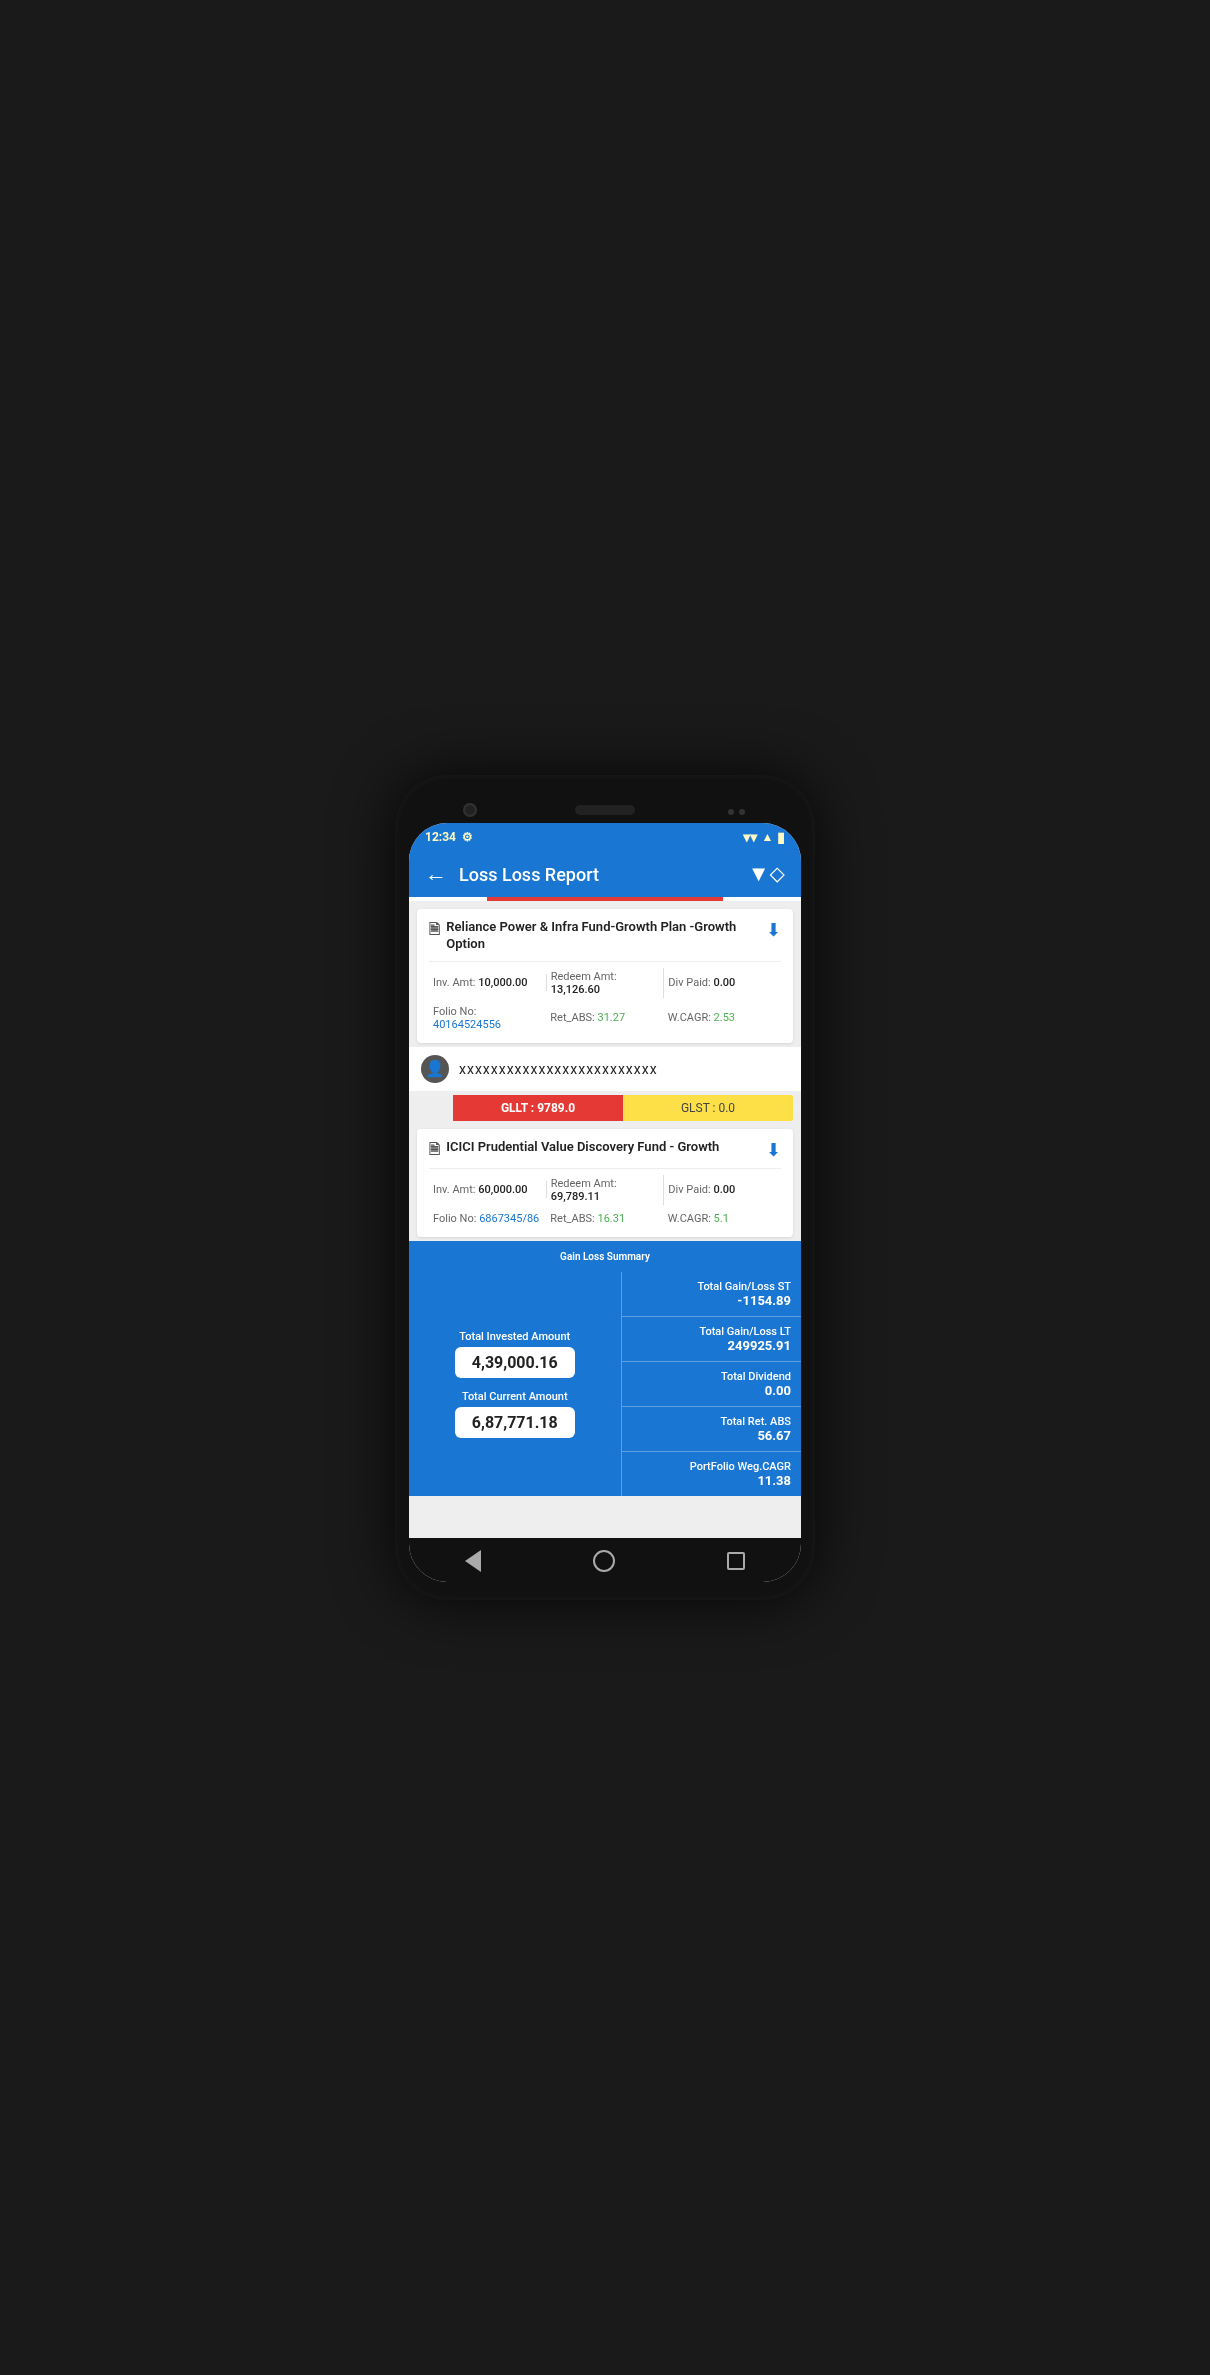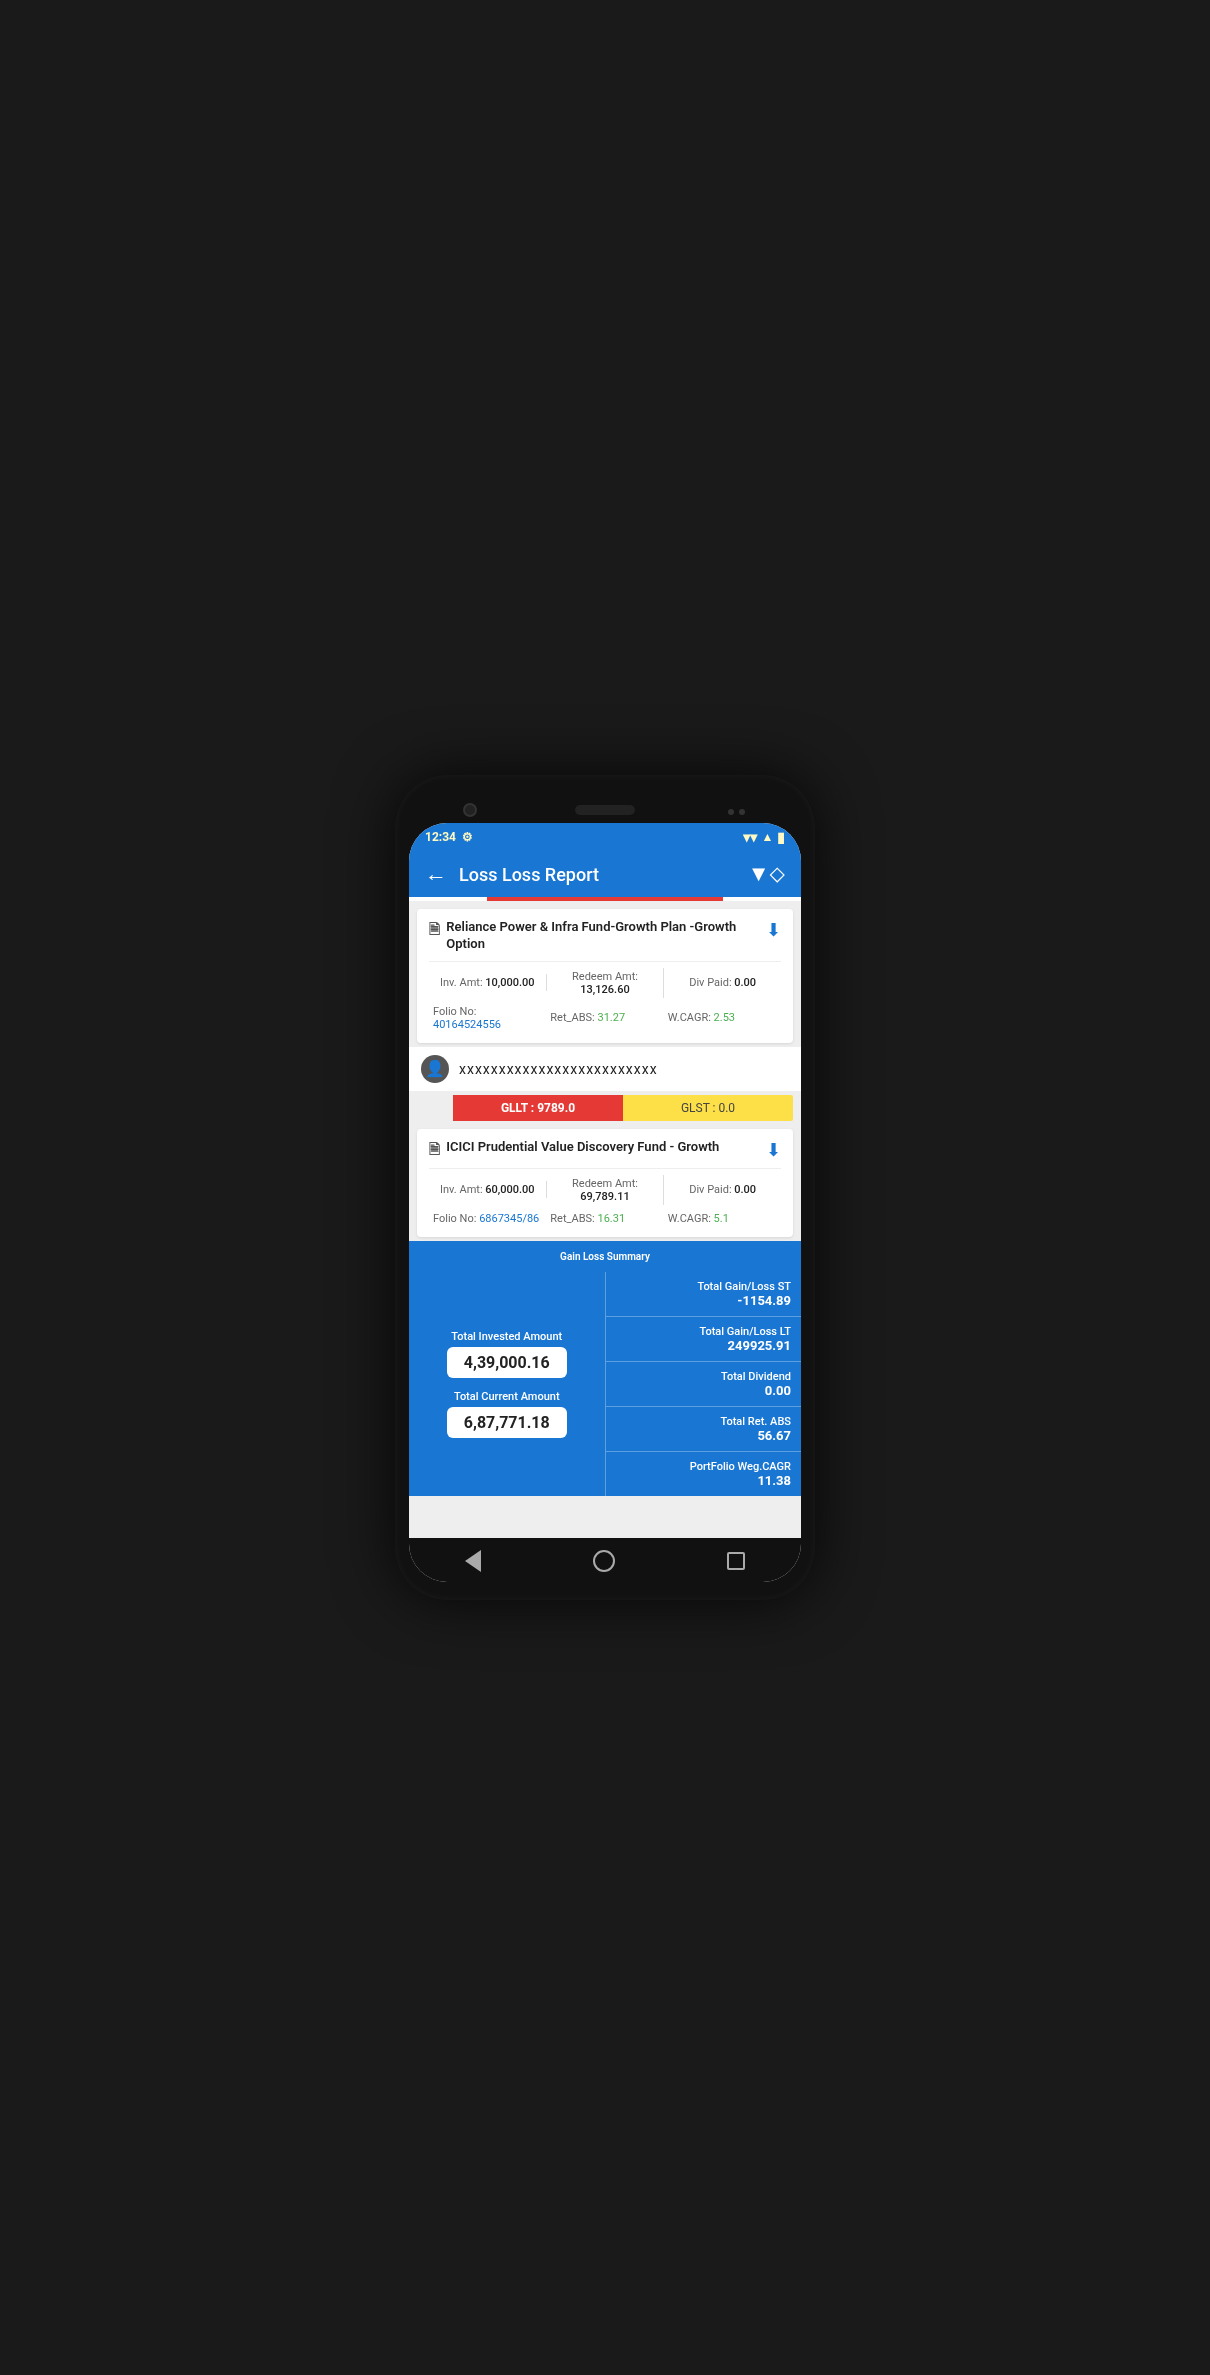--- a/index.html
+++ b/index.html
@@ -153,21 +153,20 @@
       align-items: center;
       font-size: 11px;
       color: #444;
       border-top: 1px solid #eee;
       padding-top: 6px;
       gap: 0;
     }
     .detail-item {
       flex: 1;
       padding: 2px 4px;
-      text-align: center;
     }
     .detail-item:not(:last-child) {
       border-right: 1px solid #ddd;
     }
     .detail-label { color: #666; }
     .detail-value { color: #222; font-weight: 500; }
     .folio-row {
       display: flex;
       align-items: center;
       font-size: 11px;
@@ -249,21 +248,21 @@
       background: #1976d2;
       display: flex;
       padding: 0;
     }
     .summary-left {
       flex: 1;
       display: flex;
       flex-direction: column;
       align-items: center;
       justify-content: center;
-      padding: 12px 0;
+      padding: 12px 16px;
       border-right: 1px solid rgba(255,255,255,0.3);
     }
     .summary-right {
       flex: 1;
       display: flex;
       flex-direction: column;
     }
     .summary-label {
       color: white;
       font-size: 11px;

